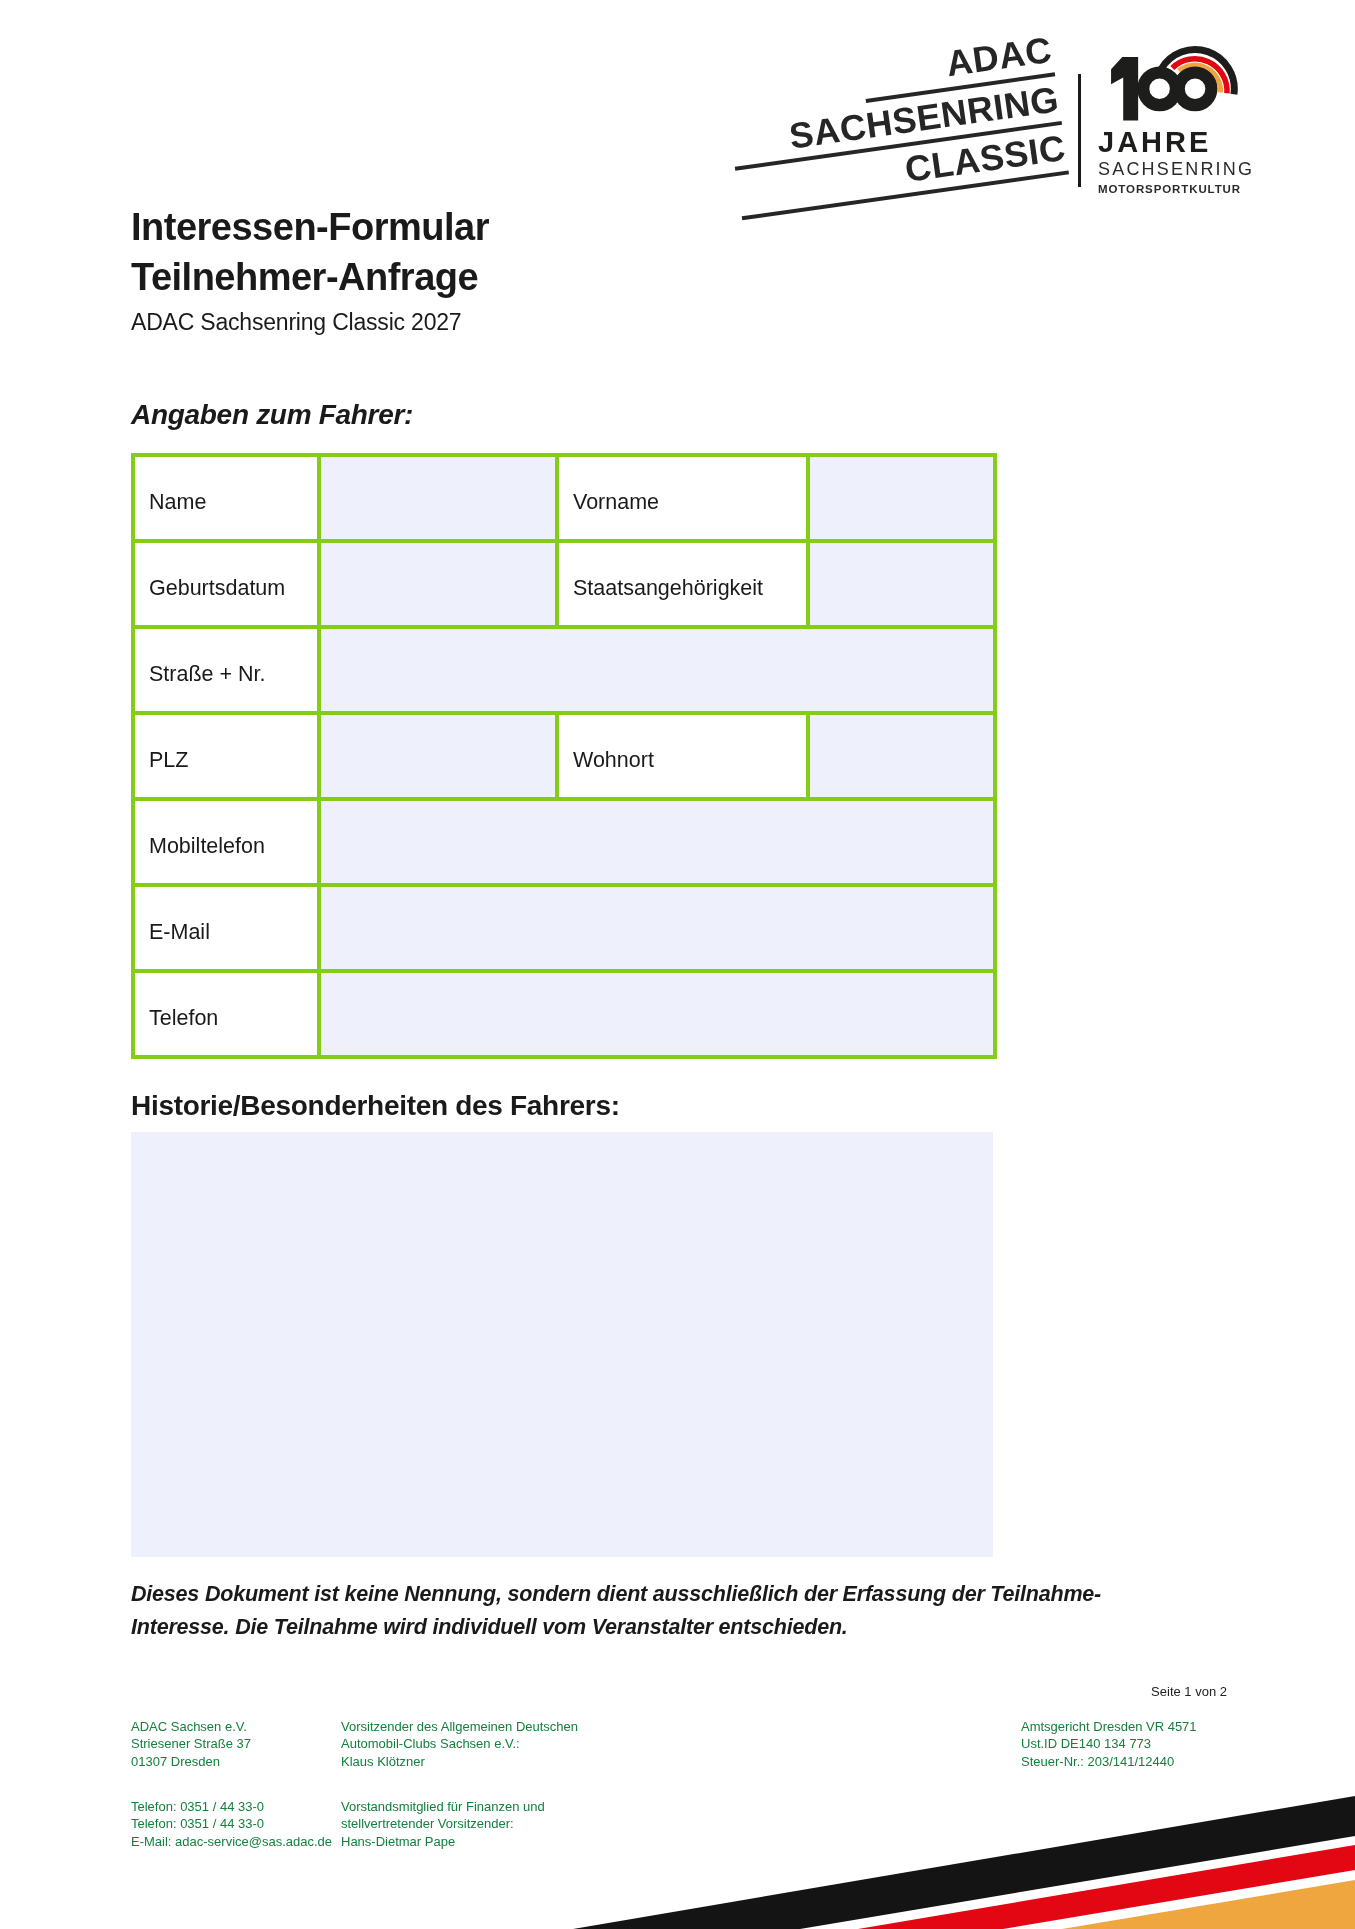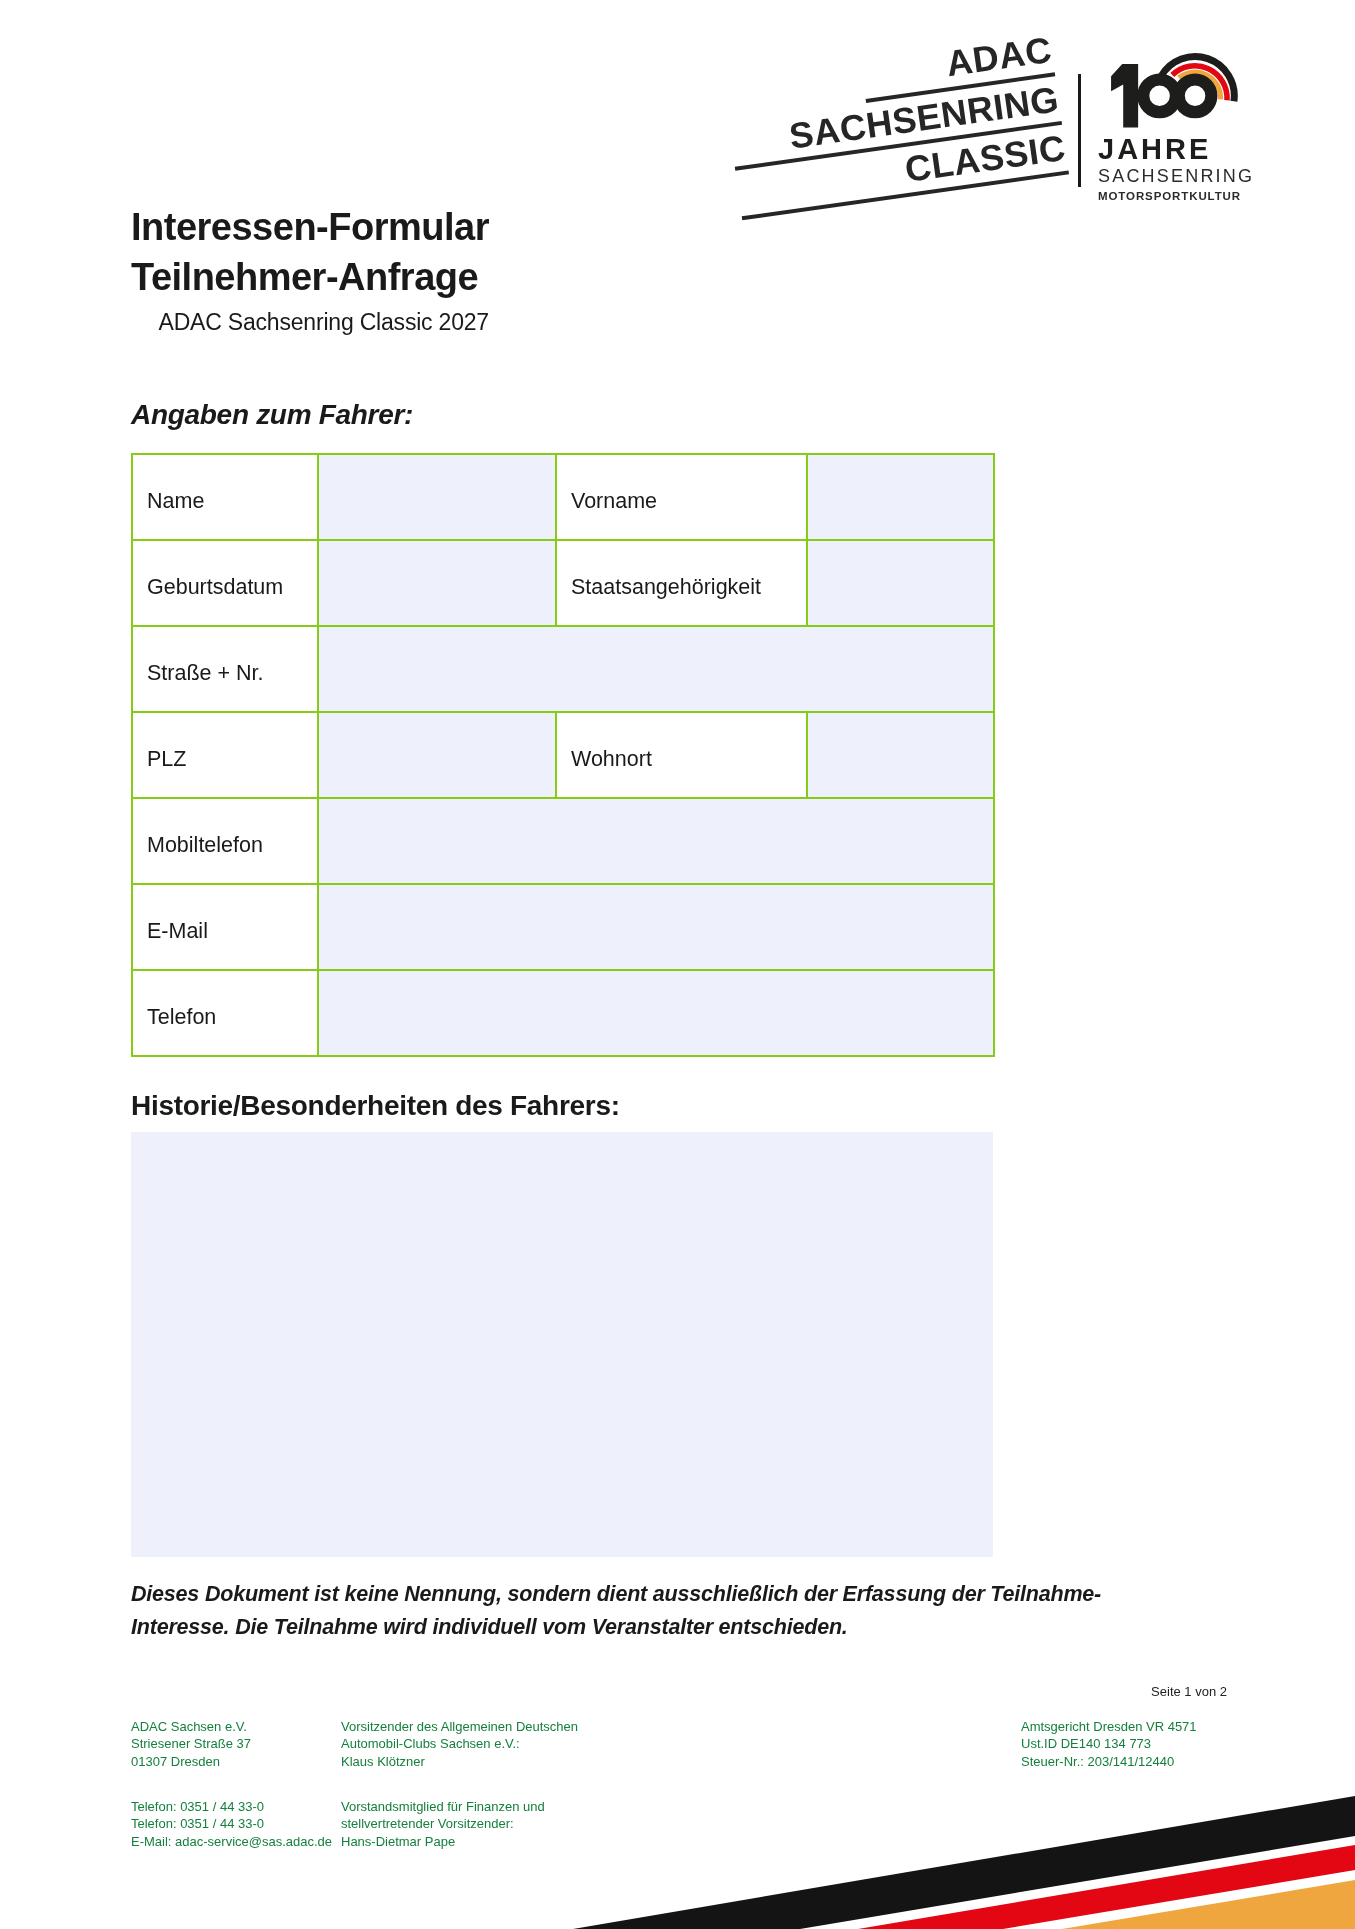--- a/index.html
+++ b/index.html
@@ -17,38 +17,38 @@
     color:#262626;
   }
   .wm-line { text-align:right; font-weight:800; font-size:36px; line-height:1.02; letter-spacing:0.5px; white-space:nowrap; }
   .wm-rule { height:4px; background:#262626; margin:4px 0 5px; }
   .wm-rule.r1 { width:58%; margin-left:auto; }
   .wm-rule.r2 { width:100%; }
   .wm-rule.r3 { width:100%; }
 
   .logo-divider { position:absolute; top:74px; left:1078px; width:3px; height:113px; background:#1a1a1a; }
 
-  .anniv { position:absolute; top:51px; left:1098px; width:140px; color:#1d1d1b; }
+  .anniv { position:absolute; top:44px; left:1098px; width:140px; color:#1d1d1b; }
   .anniv svg { display:block; }
   .anniv-jahre { font-size:29px; font-weight:800; letter-spacing:3px; line-height:1.0; margin-top:0px; }
   .anniv-sr    { font-size:18px; font-weight:400; letter-spacing:2.2px; line-height:1.1; margin-top:3px; color:#2b2b2b; }
   .anniv-mk    { font-size:11.5px; font-weight:700; letter-spacing:0.9px; line-height:1.1; margin-top:3px; color:#2b2b2b; }
 
   
   .title-block { position:absolute; left:131px; top:202px; }
   .h1 { font-size:38px; font-weight:800; line-height:50px; letter-spacing:-0.5px; }
-  .subtitle { font-size:23px; font-weight:400; letter-spacing:-0.2px; margin-top:7px;text-align:right; }
+  .subtitle { font-size:23px; font-weight:400; letter-spacing:-0.2px; margin-top:7px; }
 
   .h2 { font-size:28px; font-weight:800; letter-spacing:-0.3px; }
   .h2-driver  { position:absolute; left:131px; top:399px;font-style:italic; }
   .h2-history { position:absolute; left:131px; top:1090px; }
 
   
   table.form { position:absolute; left:131px; top:453px; border-collapse:collapse; table-layout:fixed; }
-  table.form td { border:2px solid #84cc16; height:86px; vertical-align:middle;margin-left:24px; }
+  table.form td { border:4px solid #84cc16; height:86px; vertical-align:middle;margin-left:24px; }
   td.cell-label { background:#fff; font-size:21.5px; padding:8px 4px 0 14px; }
   td.cell-input { background:#eef0fb; cursor:text; }
 
   
   .history-box { position:absolute; left:131px; top:1132px; width:862px; height:425px; background:#eef0fb; cursor:text; }
 
   
   .disclaimer {
     position:absolute; left:131px; top:1578px; width:1000px;
     font-size:21.5px; font-weight:700; font-style:italic; line-height:33px;

